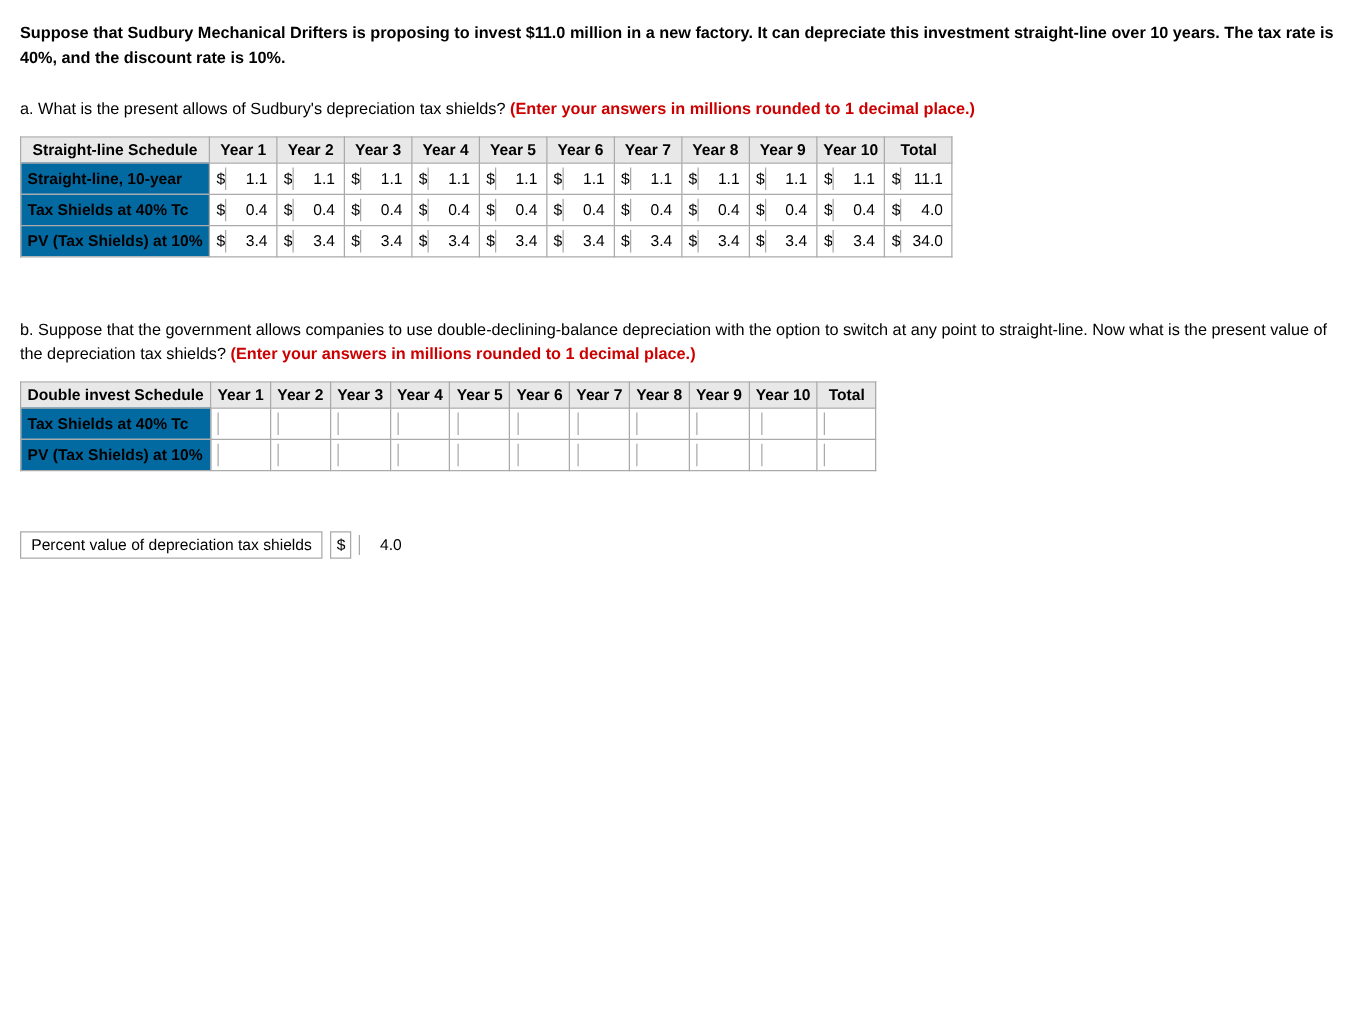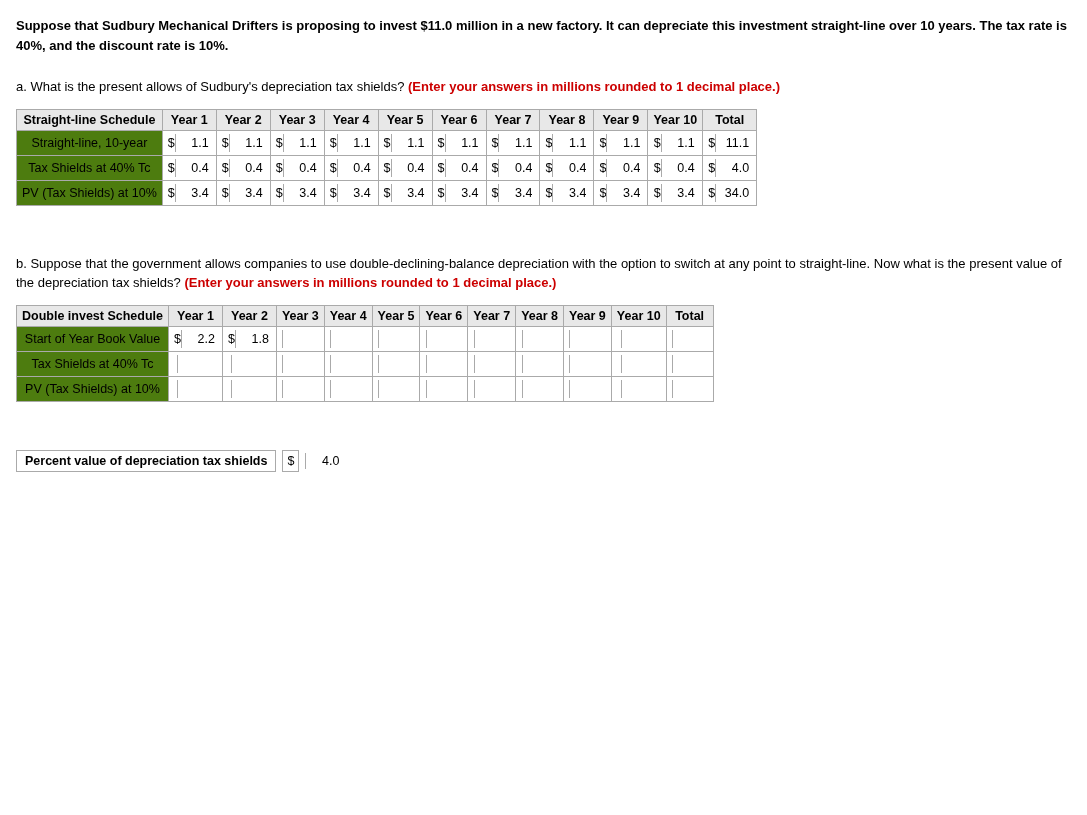--- a/index.html
+++ b/index.html
@@ -36,23 +36,23 @@
       border: 1px solid #aaa;
       padding: 3px 5px;
       text-align: center;
       white-space: nowrap;
     }
     th {
       background: #e8e8e8;
       font-weight: bold;
     }
     td.row-label {
-      text-align: center;
-      background: #4d7c0f;
-      font-weight: normal;
+      text-align: left;
+      background: #0369a1;
+      font-weight: bold;
       min-width: 140px;
     }
     .dollar-sign {
       color: #000;
     }
     input[type="text"] {
       border: none;
       border-left: 1px solid #aaa;
       outline: none;
       width: 36px;
@@ -71,21 +71,20 @@
       display: flex;
       align-items: center;
       gap: 6px;
       margin-top: 10px;
     }
     .part-c-label {
       border: 1px solid #aaa;
       padding: 3px 8px;
       font-size: 12.5px;
       min-width: 220px;
-      font-weight: bold;
     }
     .part-c-dollar {
       border: 1px solid #aaa;
       padding: 3px 4px;
       font-size: 12.5px;
     }
     .part-c-input {
       border: 1px solid #aaa;
       border-left: 1px solid #888;
       padding: 3px 6px;
@@ -198,34 +197,20 @@
           <th>Year 5</th>
           <th>Year 6</th>
           <th>Year 7</th>
           <th>Year 8</th>
           <th>Year 9</th>
           <th>Year 10</th>
           <th>Total</th>
         </tr>
       </thead>
       <tbody id="part-b-tbody">
-      <tr>
-            <td class="row-label">Start of Year Book Value</td>
-            <td><span class="dollar-sign">$</span><input type="text" value="2.2" style=""></td>
-            <td><span class="dollar-sign">$</span><input type="text" value="1.8" style=""></td>
-            <td><input type="text" style=""></td>
-            <td><input type="text" style=""></td>
-            <td><input type="text" style=""></td>
-            <td><input type="text" style=""></td>
-            <td><input type="text" style=""></td>
-            <td><input type="text" style=""></td>
-            <td><input type="text" style=""></td>
-            <td><input type="text" style=""></td>
-            <td><input type="text" style=""></td>
-          </tr>
           <tr>
             <td class="row-label">Tax Shields at 40% Tc</td>
             <td><input type="text" style=""></td>
             <td><input type="text" style=""></td>
             <td><input type="text" style=""></td>
             <td><input type="text" style=""></td>
             <td><input type="text" style=""></td>
             <td><input type="text" style=""></td>
             <td><input type="text" style=""></td>
             <td><input type="text" style=""></td>

